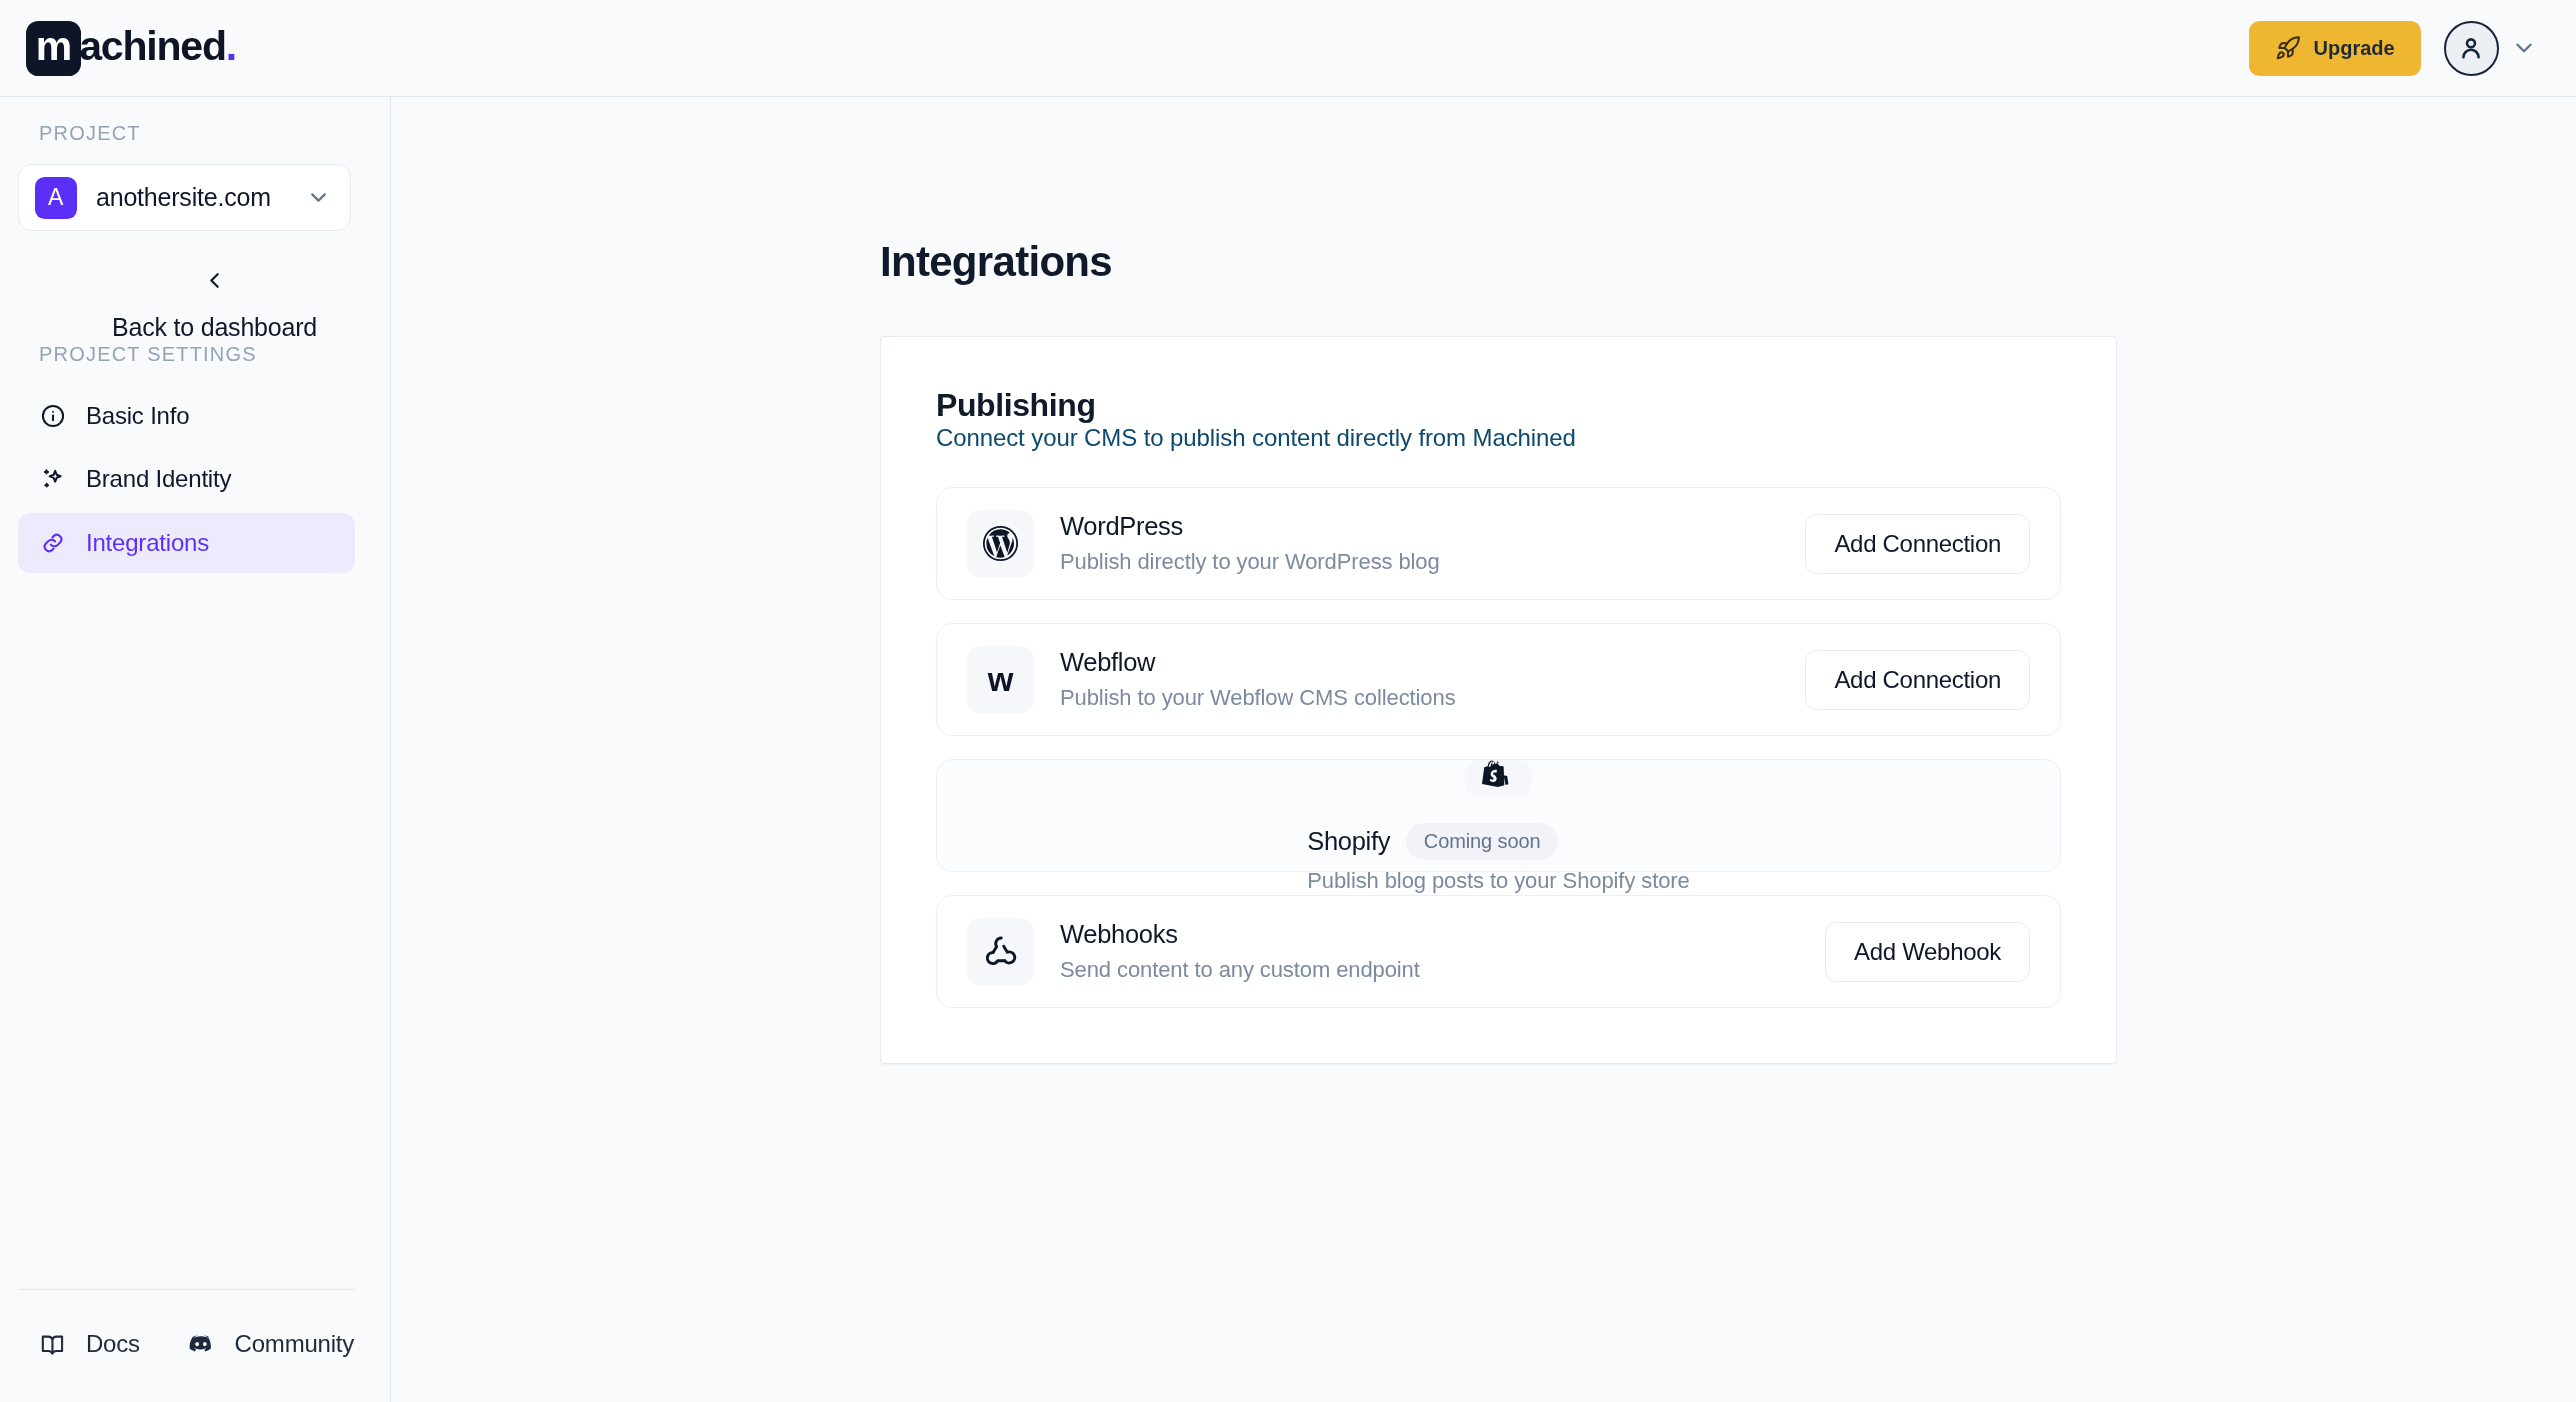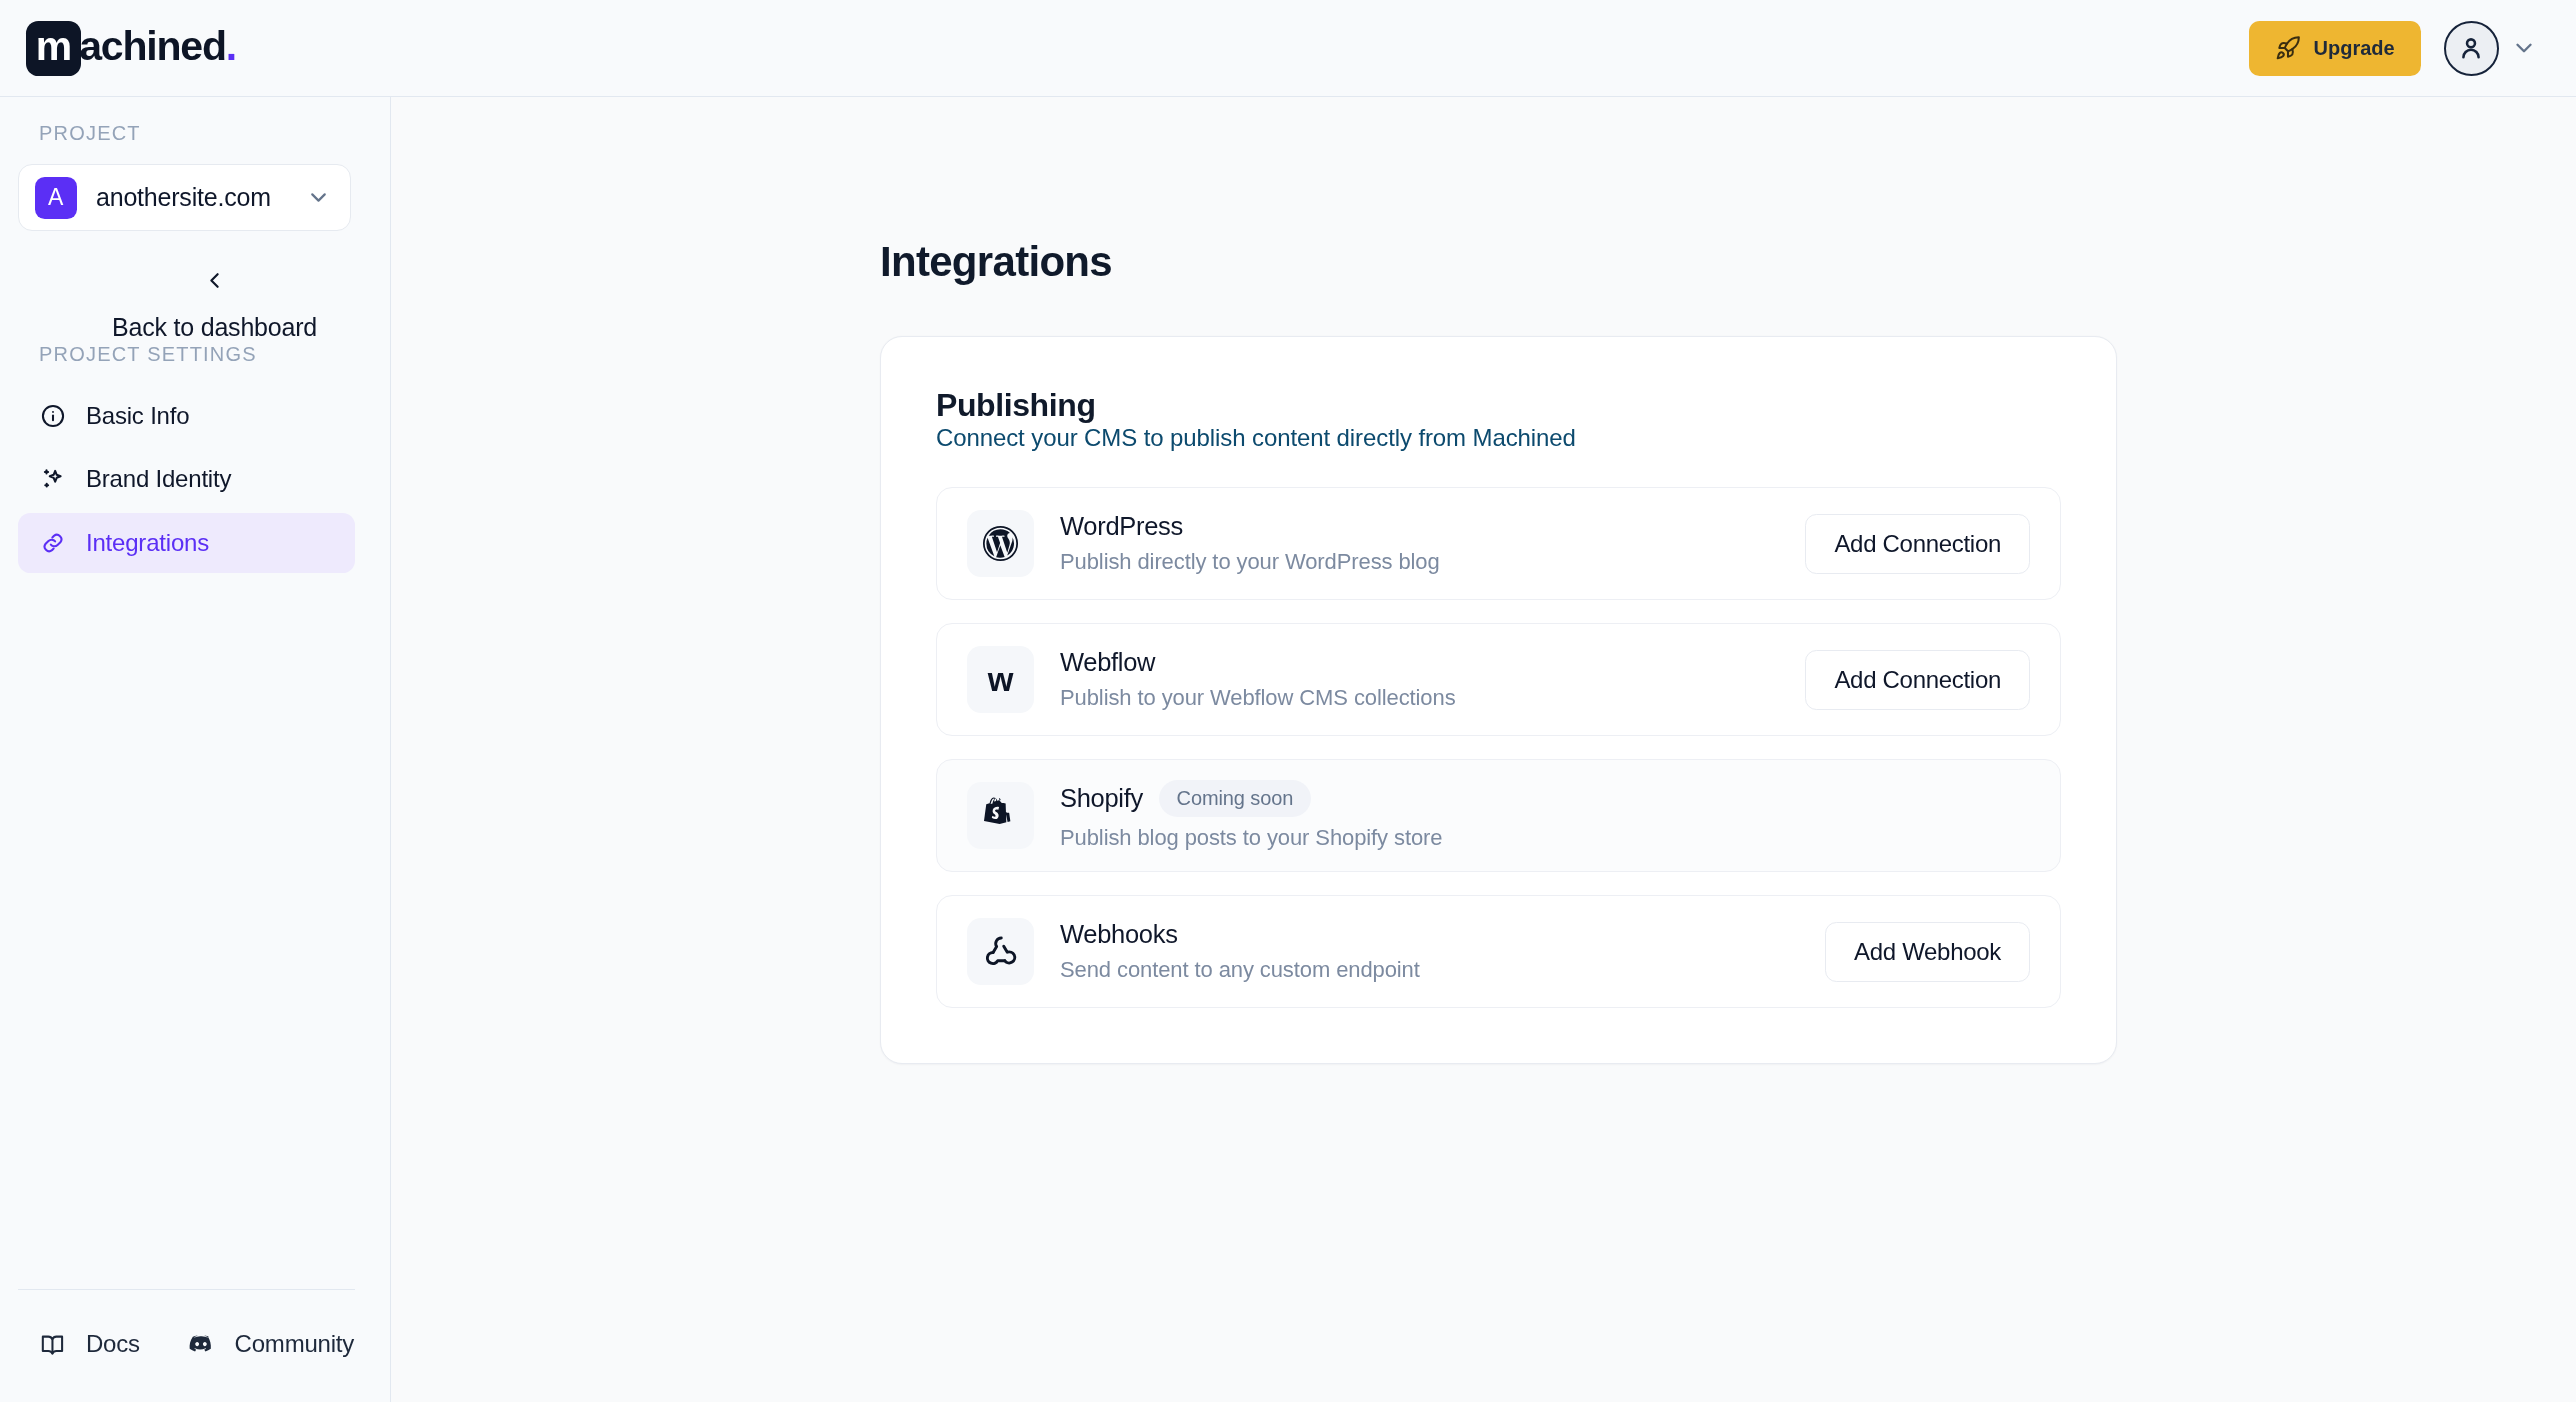--- a/index.html
+++ b/index.html
@@ -271,21 +271,21 @@
     color: #101a2b;
     letter-spacing: -0.7px;
     margin: 141px 0 0 489px;
   }
 
   .panel {
     margin: 50px 0 0 489px;
     width: 1237px;
     background: #ffffff;
     border: 1.8px solid #e8ebf1;
-    border-radius: 22px;
+    border-radius: 4px;
     padding: 50px 55px 55px 55px;
     box-shadow: 0 0.9px 1.8px rgba(15,23,42,0.04);
   }
 
   .panel-title {
     font-size: 32px;
     font-weight: 600;
     color: #101a2b;
     letter-spacing: -0.4px;
   }
@@ -307,21 +307,21 @@
     border: 1.8px solid #edeff4;
     border-radius: 16px;
     height: 113px;
     display: flex;
     align-items: center;
     padding: 0 30px;
     gap: 26px;
     background: #ffffff;
   }
 
-  .row.muted { background: #fbfcfd; }
+  .row.muted { background: #fbfcfd; flex-direction: column; }
 
   .row-icon {
     width: 67px;
     height: 67px;
     min-width: 67px;
     border-radius: 14px;
     background: #f5f7fa;
     display: flex;
     align-items: center;
     justify-content: center;

